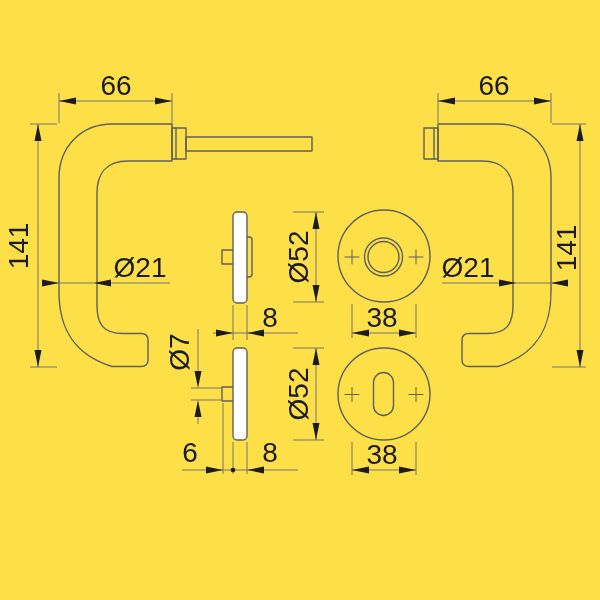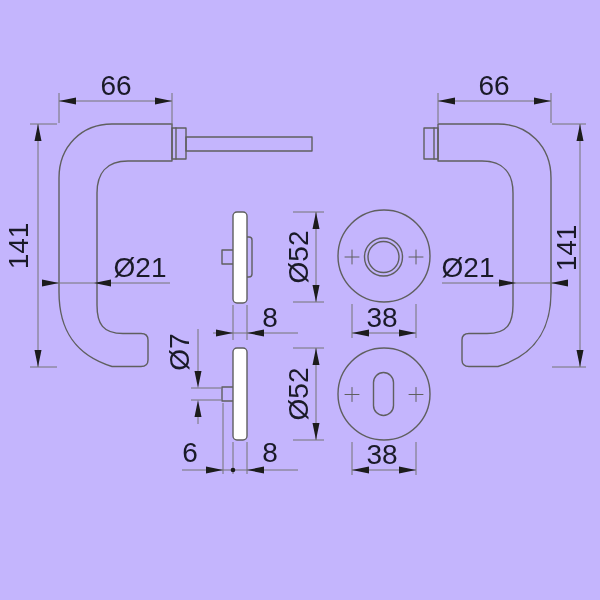--- a/index.html
+++ b/index.html
@@ -7,21 +7,21 @@
     padding: 0;
     background: #ffffff;
     width: 600px;
     height: 600px;
     overflow: hidden;
   }
   .canvas {
     position: relative;
     width: 600px;
     height: 600px;
-    background: #c4b5fd;
+    background: #fde047;
   }
   svg text {
     font-family: "Liberation Sans", "DejaVu Sans", sans-serif;
     font-size: 28px;
     text-anchor: middle;
   }
 </style>
 </head>
 <body>
 

